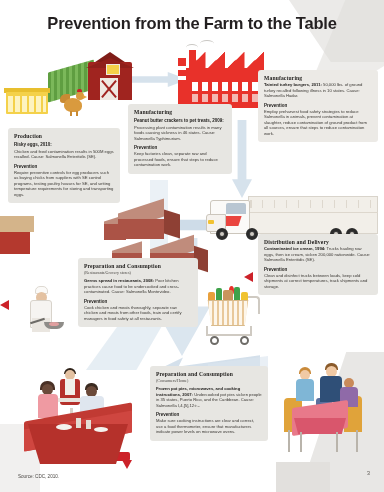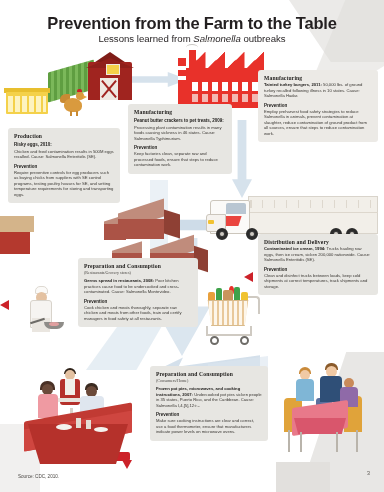--- a/index.html
+++ b/index.html
@@ -607,21 +607,20 @@
 
 <div id="page">
 
   <div class="bg-wedge bg-wedge-top-right"></div>
   <div class="bg-wedge bg-wedge-mid-right"></div>
   <div class="bg-wedge bg-wedge-bot-right"></div>
   <div class="bg-wedge bg-wedge-bot-strip"></div>
   <div class="bg-wedge bg-wedge-left-low"></div>
 
   <div class="title">Prevention from the Farm to the Table</div>
-  <div class="subtitle"><span>Lessons learned from </span><span class="ital">Salmonella</span><span> outbreaks</span></div>
 
   <div class="flow flow-a"></div>
   <div class="flow flow-b"></div>
   <div class="flow flow-c"></div>
   <div class="flow flow-d"></div>
   <div class="flow flow-e"></div>
   <div class="flow flow-f"></div>
   <div class="flow flow-g"></div>
   <div class="flow flow-h"></div>
 

